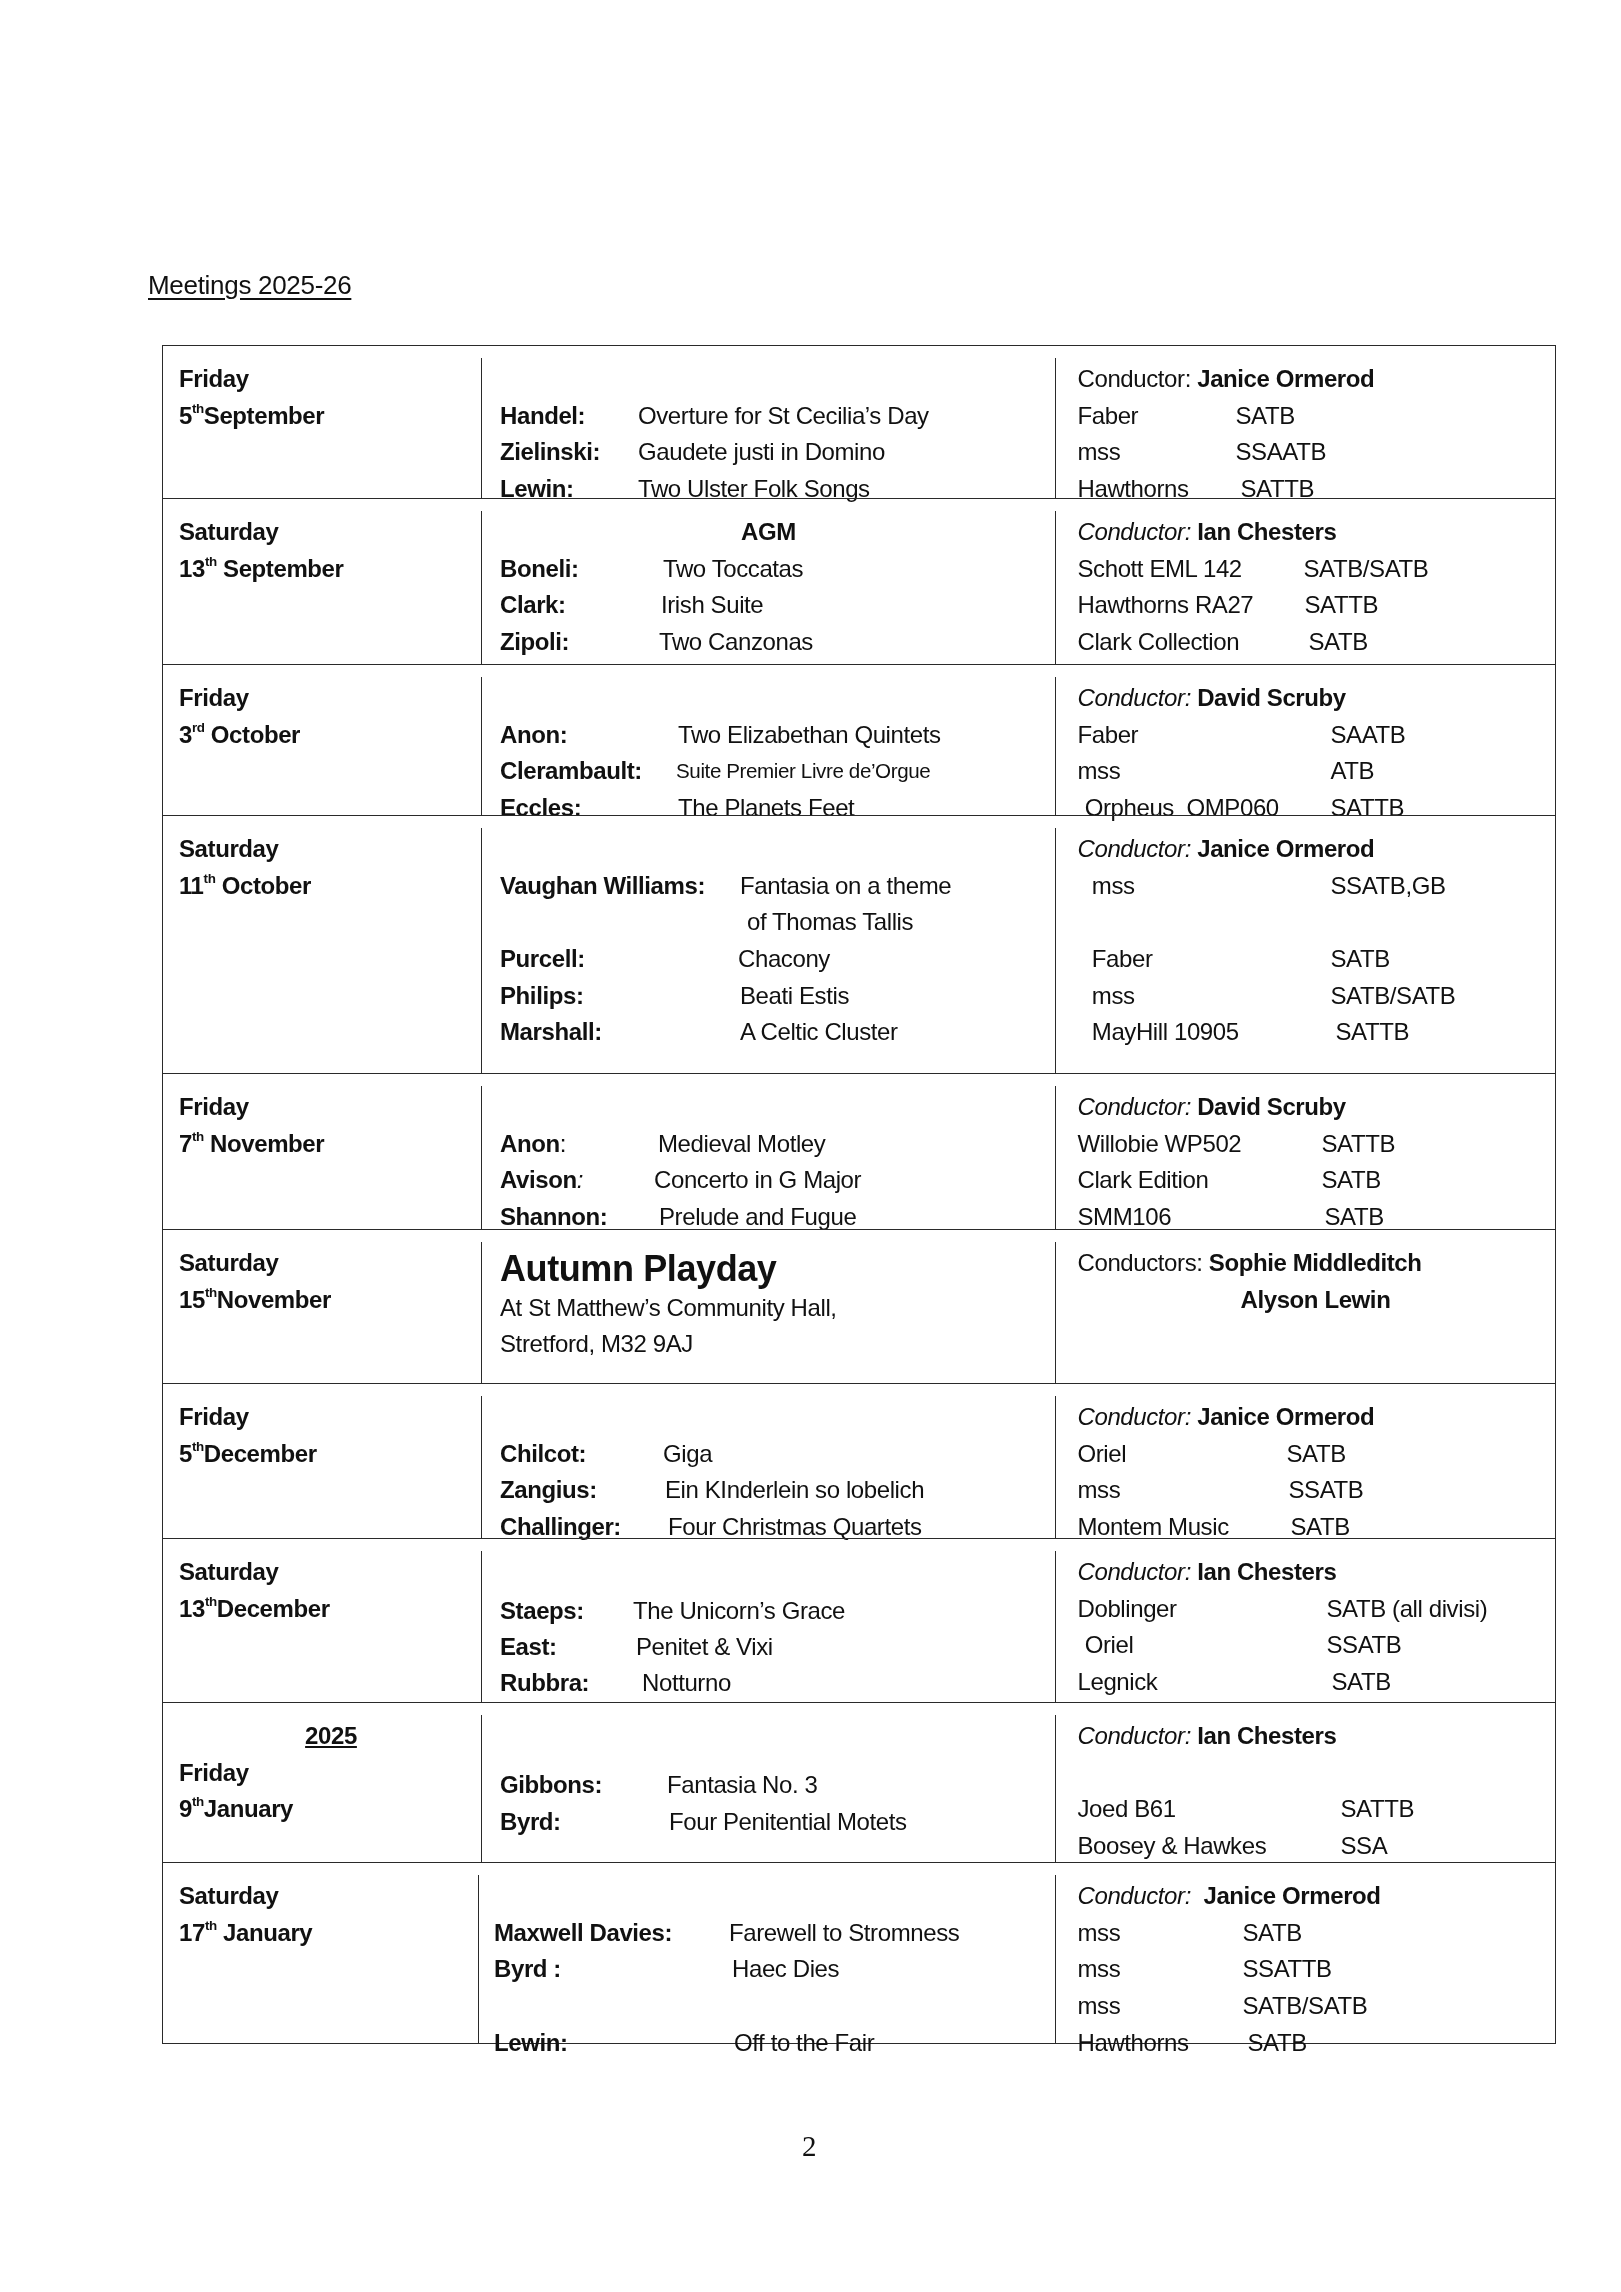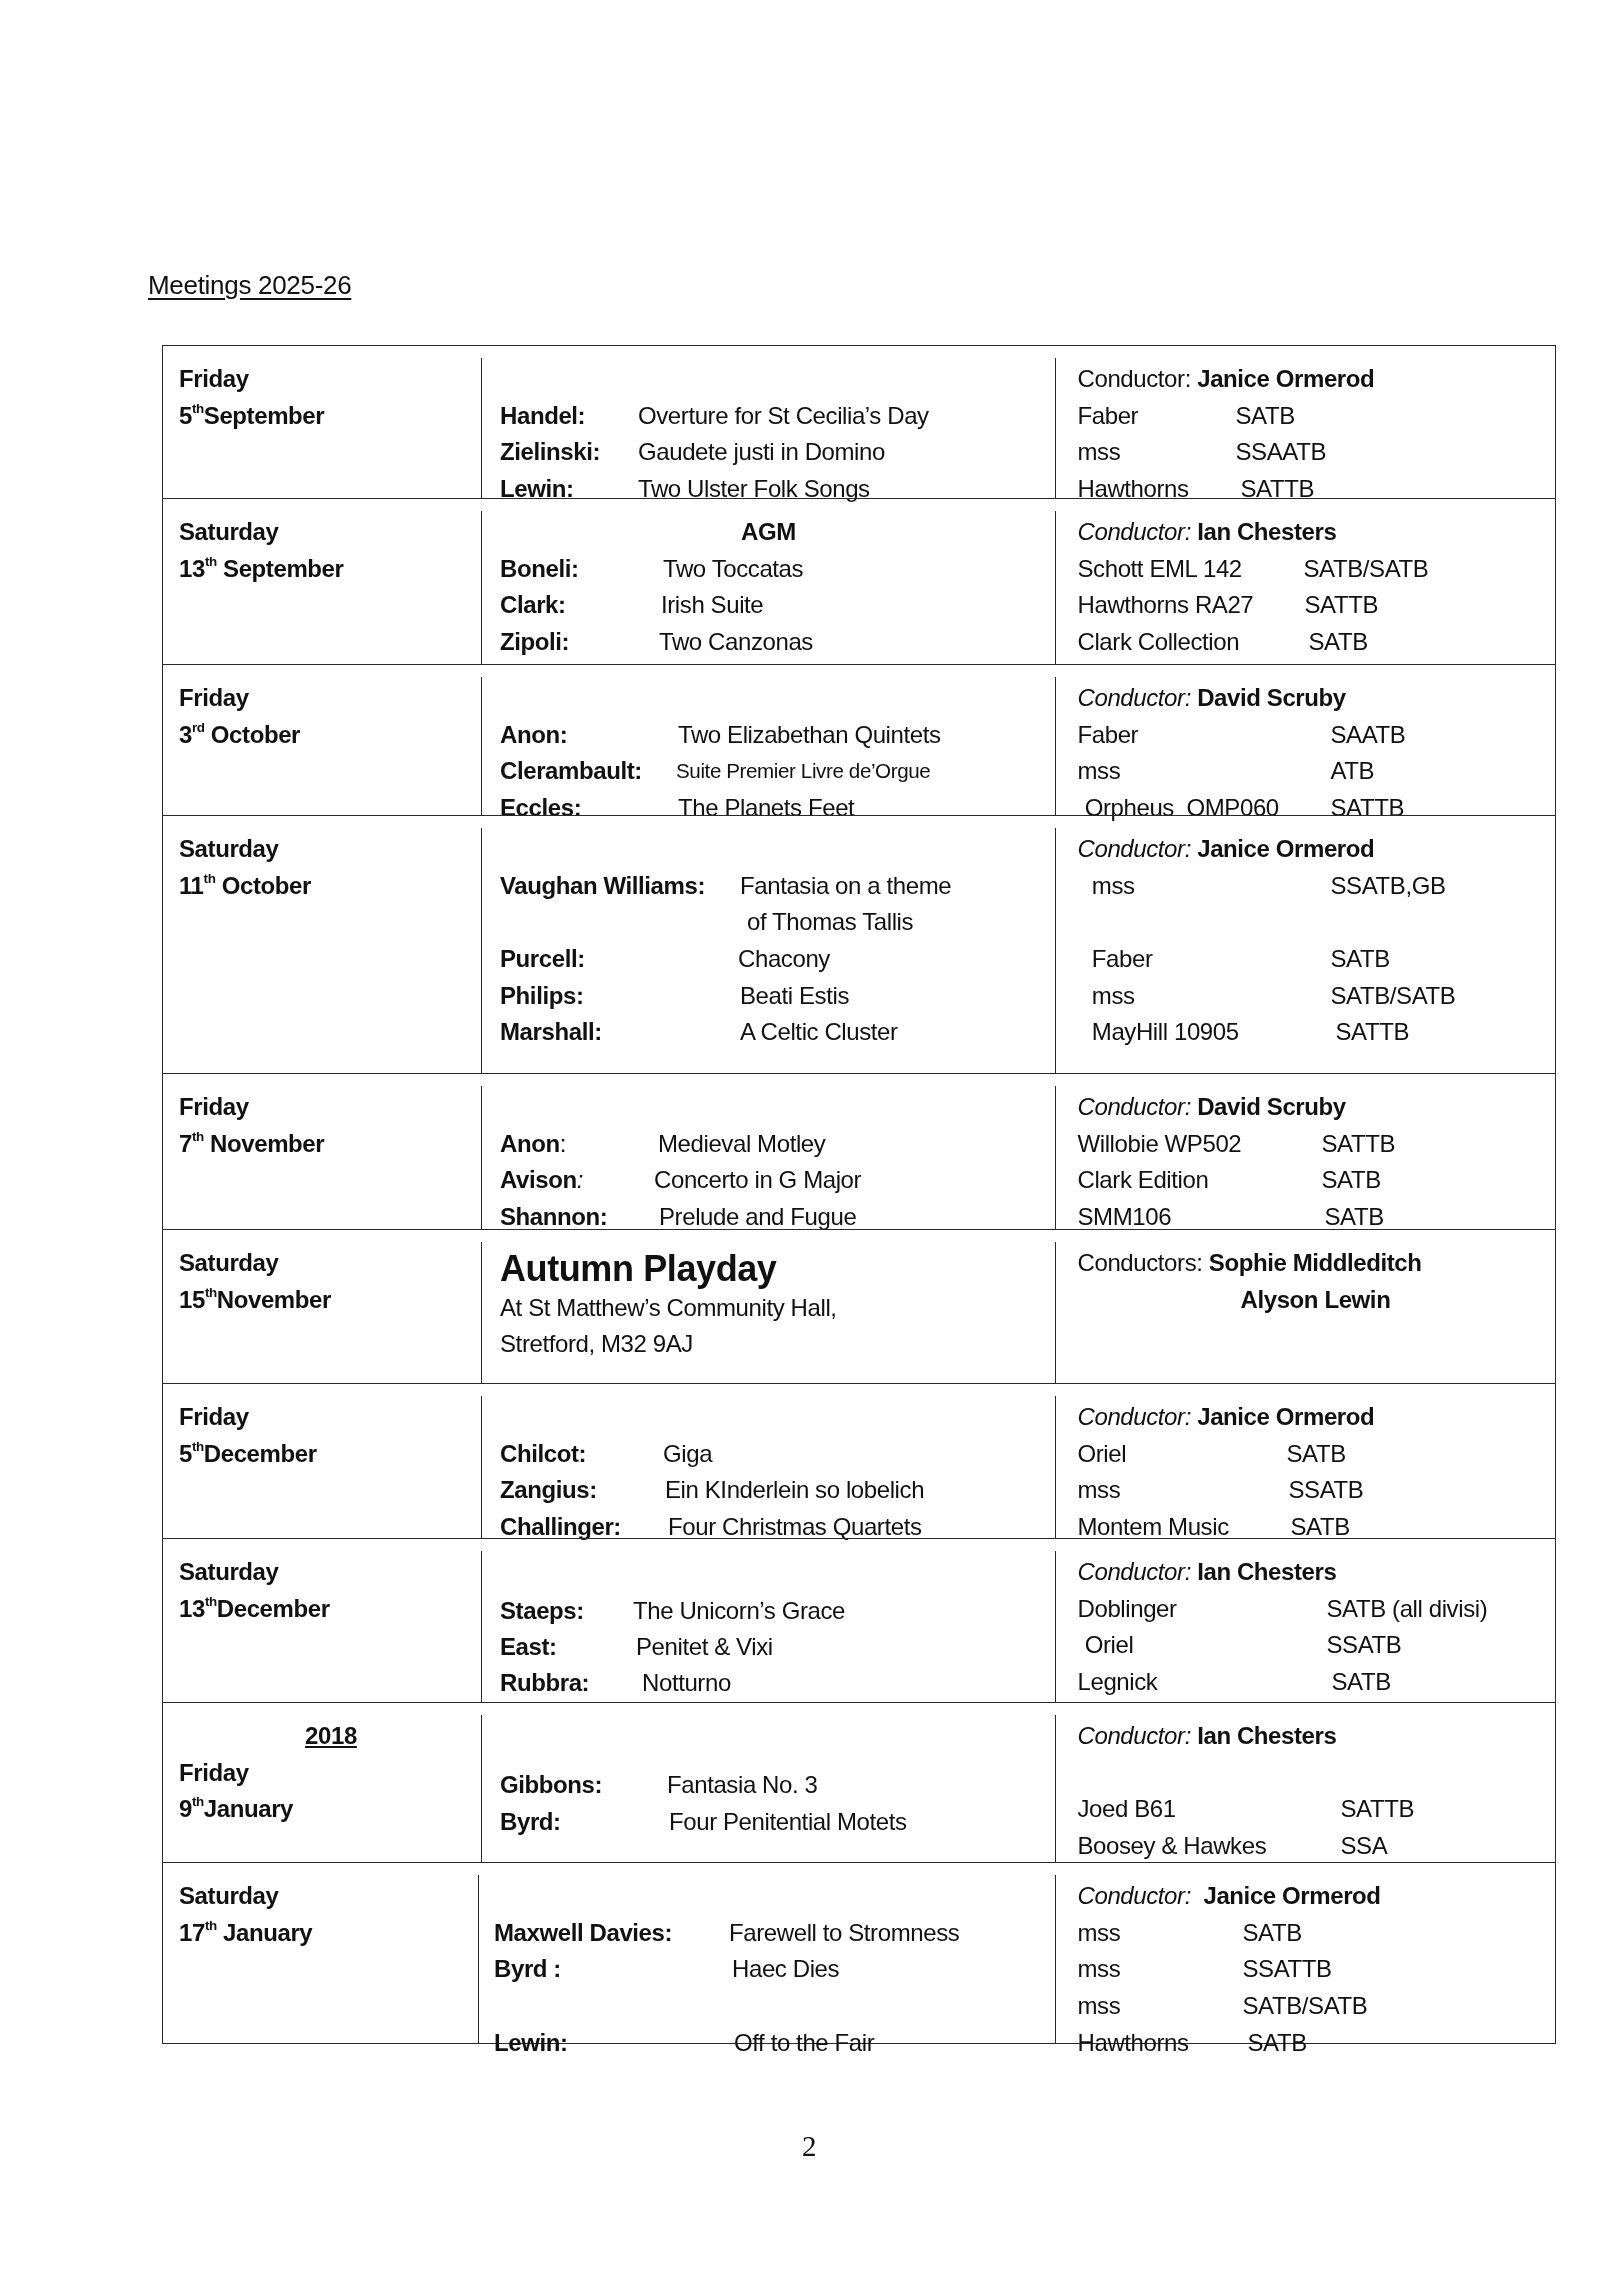--- a/index.html
+++ b/index.html
@@ -319,21 +319,21 @@
       <div class="line" style="top:112px">
           <span class="pub">Legnick</span>
           <span class="voicing" style="left:254px">SATB</span>
         </div>
     </div>
   </div>
 
   <div class="row" style="top:1356px;height:160px;">
     <div class="cell c1">
       <div class="line" style="top:1.8px">
-          <span class="year">2018</span>
+          <span class="year">2025</span>
         </div>
       <div class="line" style="top:39px">Friday</div>
       <div class="line" style="top:75px"><span>9</span><sup>th</sup><span>January</span></div>
     </div>
     <div class="cell c2">
       <div class="line" style="top:51px">
           <span class="composer">Gibbons:</span>
           <span class="work" style="left:167px">Fantasia No. 3</span>
         </div>
       <div class="line" style="top:88px">

